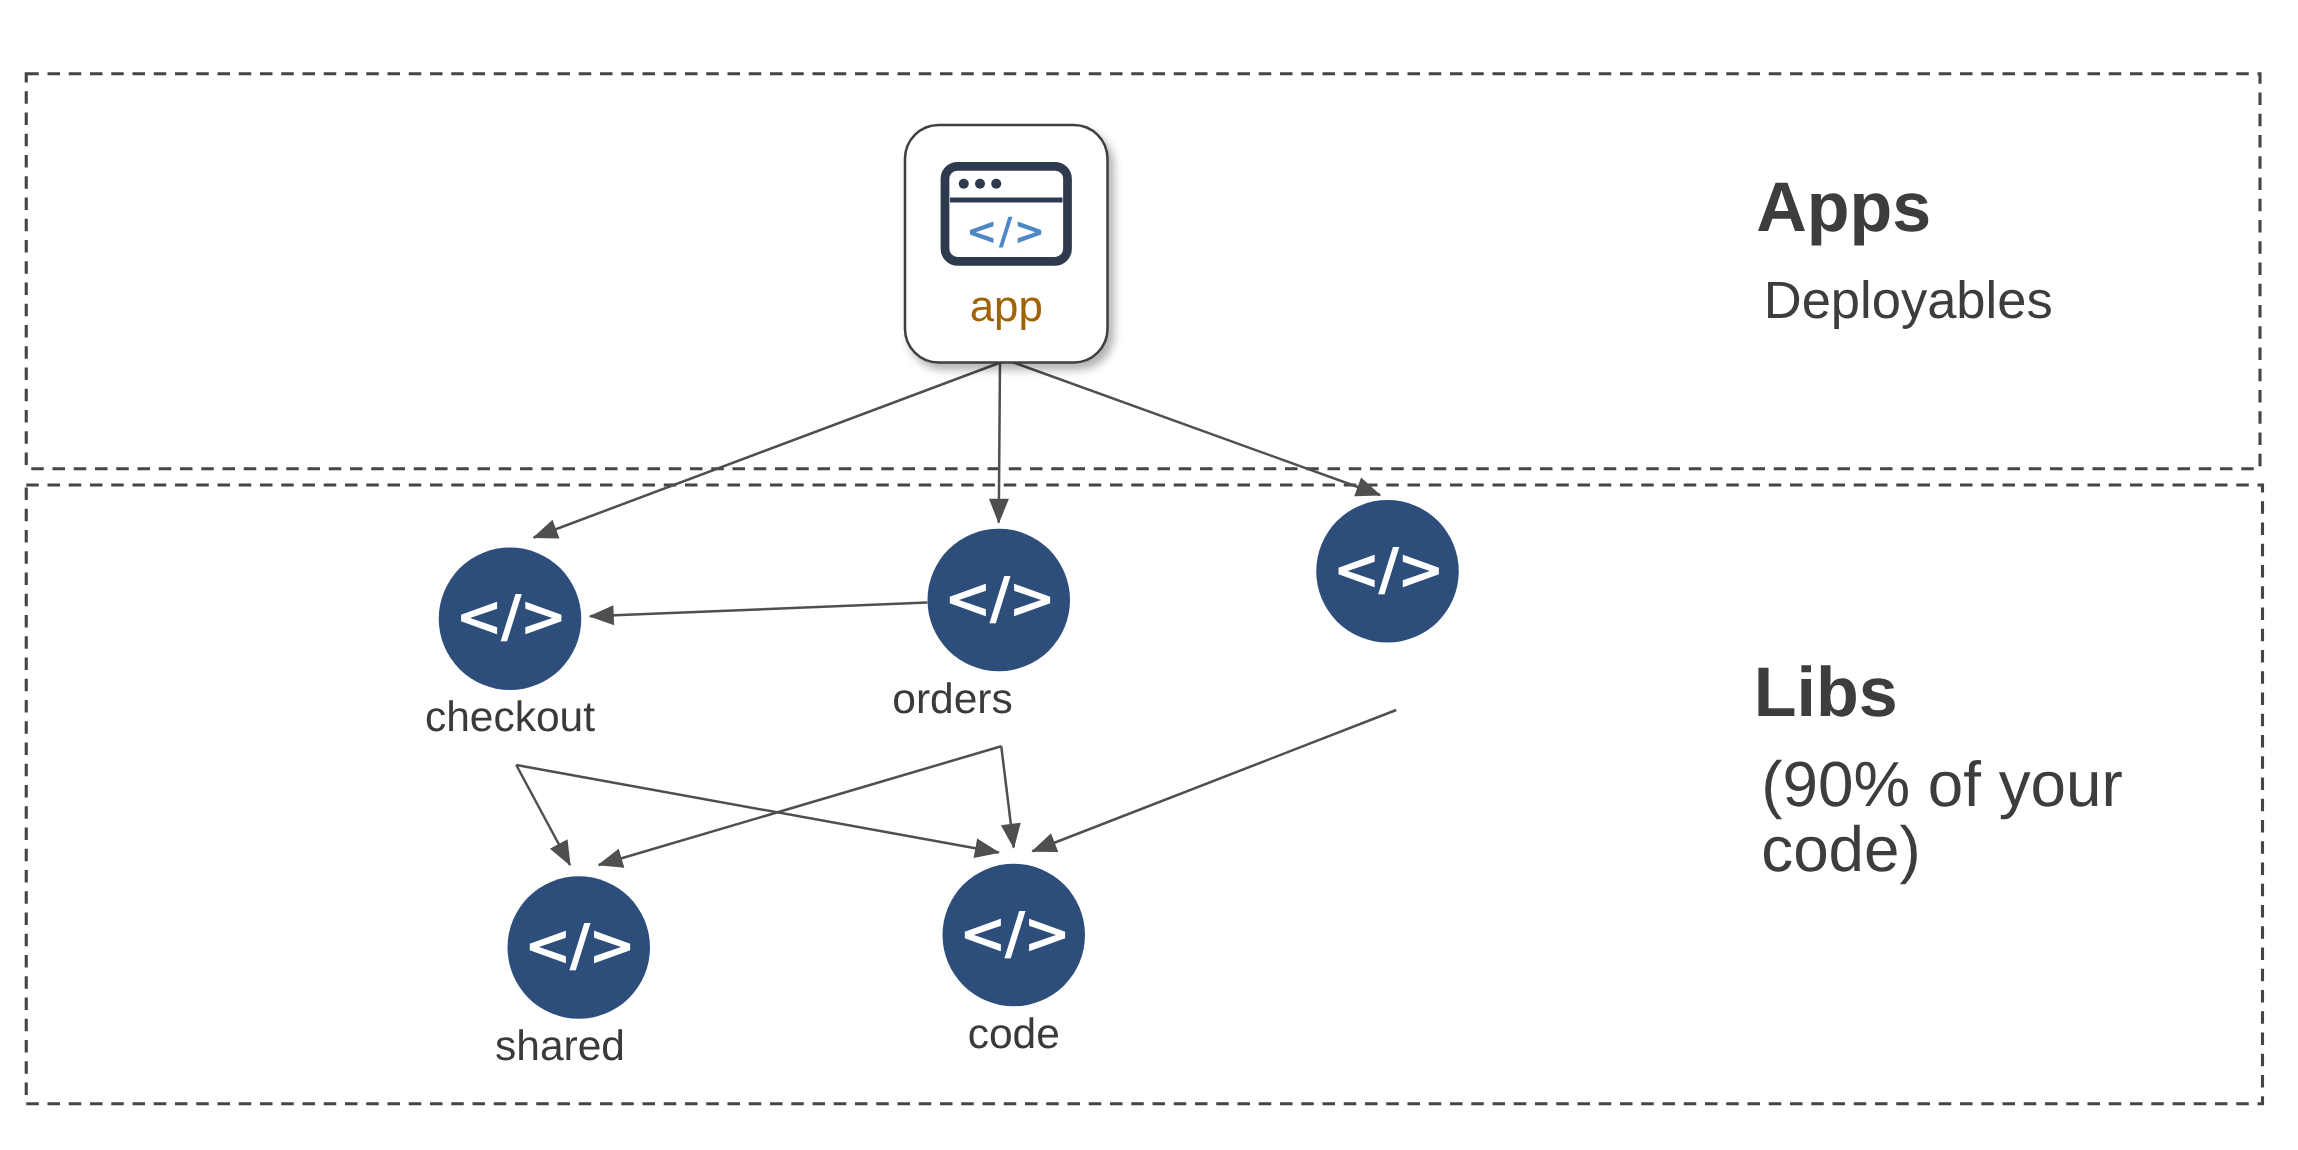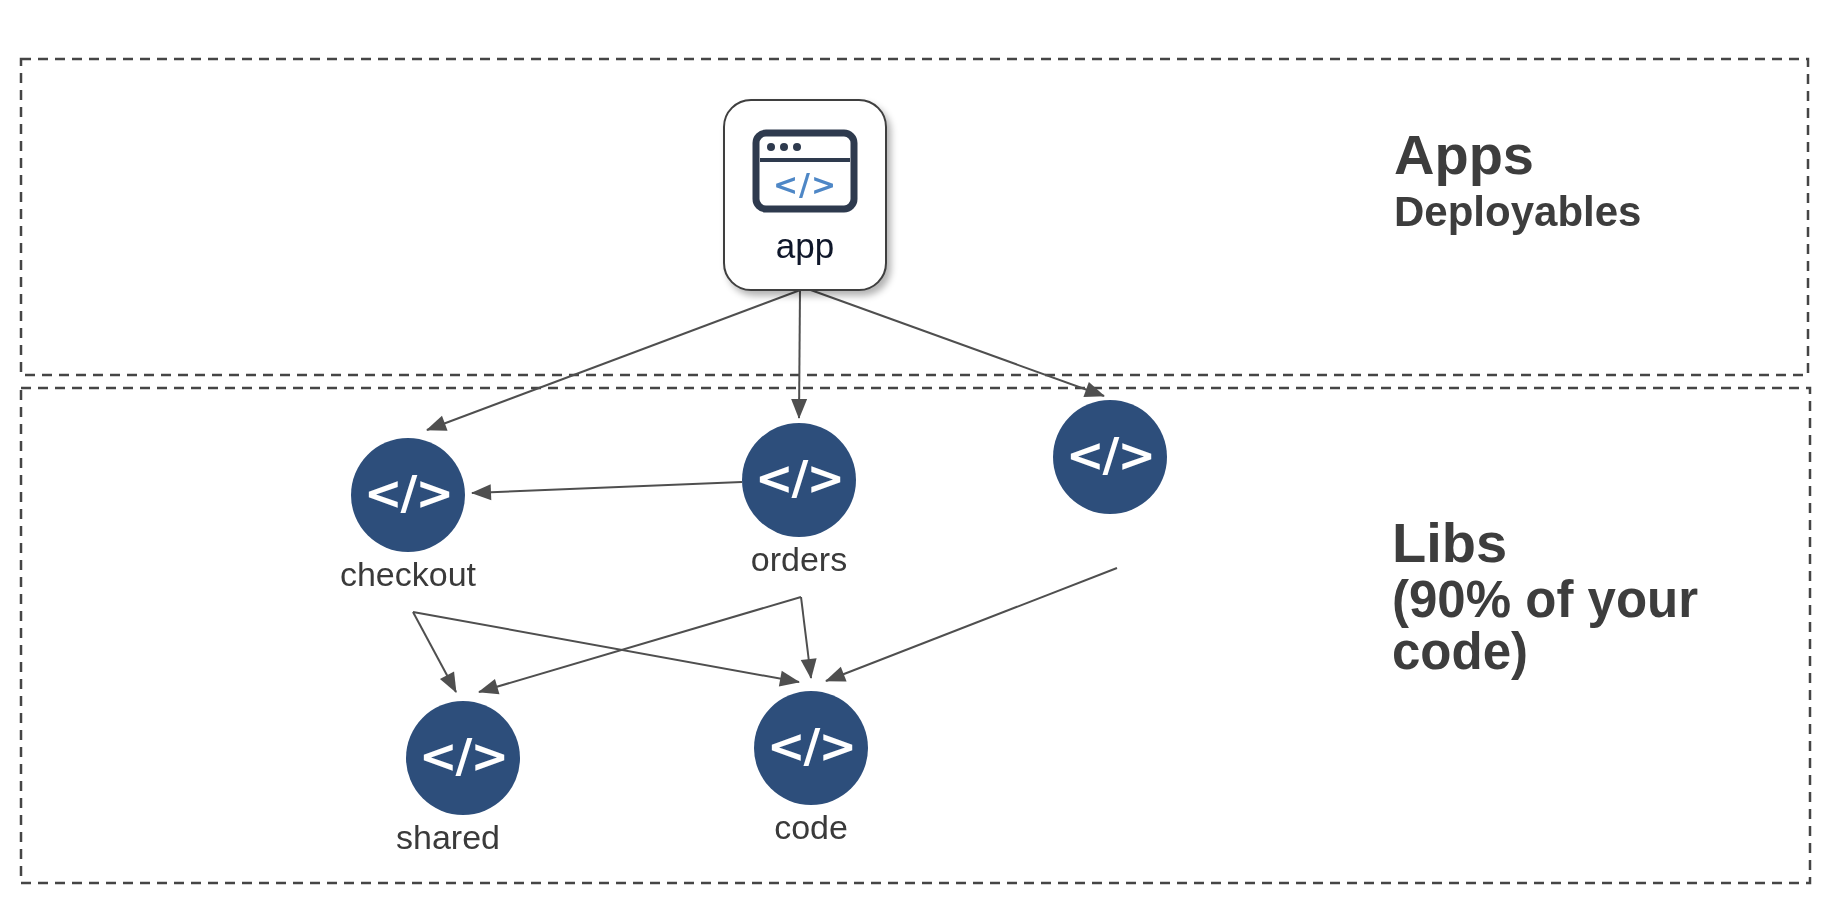--- a/index.html
+++ b/index.html
@@ -25,25 +25,25 @@
     font-size:34px;color:#3a3a3a;line-height:40px;
   }
   .app-card{
     position:absolute;background:#ffffff;
     border:2px solid #3f3f3f;border-radius:28px;
     box-shadow:4px 5px 7px rgba(0,0,0,0.30);
     display:flex;flex-direction:column;align-items:center;justify-content:flex-start;
   }
   .app-card .browser-icon{margin-top:28px;}
   .app-card .app-label{
-    font-size:35px;color:#0f172a;margin-top:14px;line-height:38px;
+    font-size:35px;color:#a16207;margin-top:14px;line-height:38px;
   }
   .region-label{position:absolute;color:#3d3d3d;}
-  .region-title{font-size:56px;font-weight:bold;line-height:62px;margin:0;}
-  .region-subtitle{font-size:42px;font-weight:bold;line-height:52px;margin:0;}
+  .region-title{font-size:56px;font-weight:bold;line-height:62px;margin:11px;}
+  .region-subtitle{font-size:42px;font-weight:normal;line-height:52px;margin:17px;}
 </style>
 </head>
 <body>
 
 <svg id="canvas" viewBox="0 0 1838 920">
     <defs>
       <marker id="ah" markerUnits="userSpaceOnUse" markerWidth="22" markerHeight="18" viewBox="0 0 22 18" refX="20" refY="9" orient="auto">
         <path d="M1,1 L21,9 L1,17 Z" fill="#4f4f4f"></path>
       </marker>
     </defs>
@@ -72,21 +72,21 @@
       </svg>
       <div class="app-label">app</div>
     </div>
     <div class="lib-node" style="left: 351px; top: 438px; width: 114px; height: 114px; background: rgb(45, 78, 123);">
       <span class="code-glyph">&lt;/&gt;</span>
     </div>
     <div class="node-label" style="left: 278px; top: 554px; width: 260px;">checkout</div>
     <div class="lib-node" style="left: 742px; top: 423px; width: 114px; height: 114px; background: rgb(45, 78, 123);">
       <span class="code-glyph">&lt;/&gt;</span>
     </div>
-    <div class="node-label" style="left: 669px; top: 539px; width: 260px;">orders</div>
+    <div class="node-label" style="left: 632px; top: 539px; width: 260px;">orders</div>
     <div class="lib-node" style="left: 1053px; top: 400px; width: 114px; height: 114px; background: rgb(45, 78, 123);">
       <span class="code-glyph">&lt;/&gt;</span>
     </div>
     <div class="lib-node" style="left: 406px; top: 701px; width: 114px; height: 114px; background: rgb(45, 78, 123);">
       <span class="code-glyph">&lt;/&gt;</span>
     </div>
     <div class="node-label" style="left: 318px; top: 817px; width: 260px;">shared</div>
     <div class="lib-node" style="left: 754px; top: 691px; width: 114px; height: 114px; background: rgb(45, 78, 123);">
       <span class="code-glyph">&lt;/&gt;</span>
     </div>

